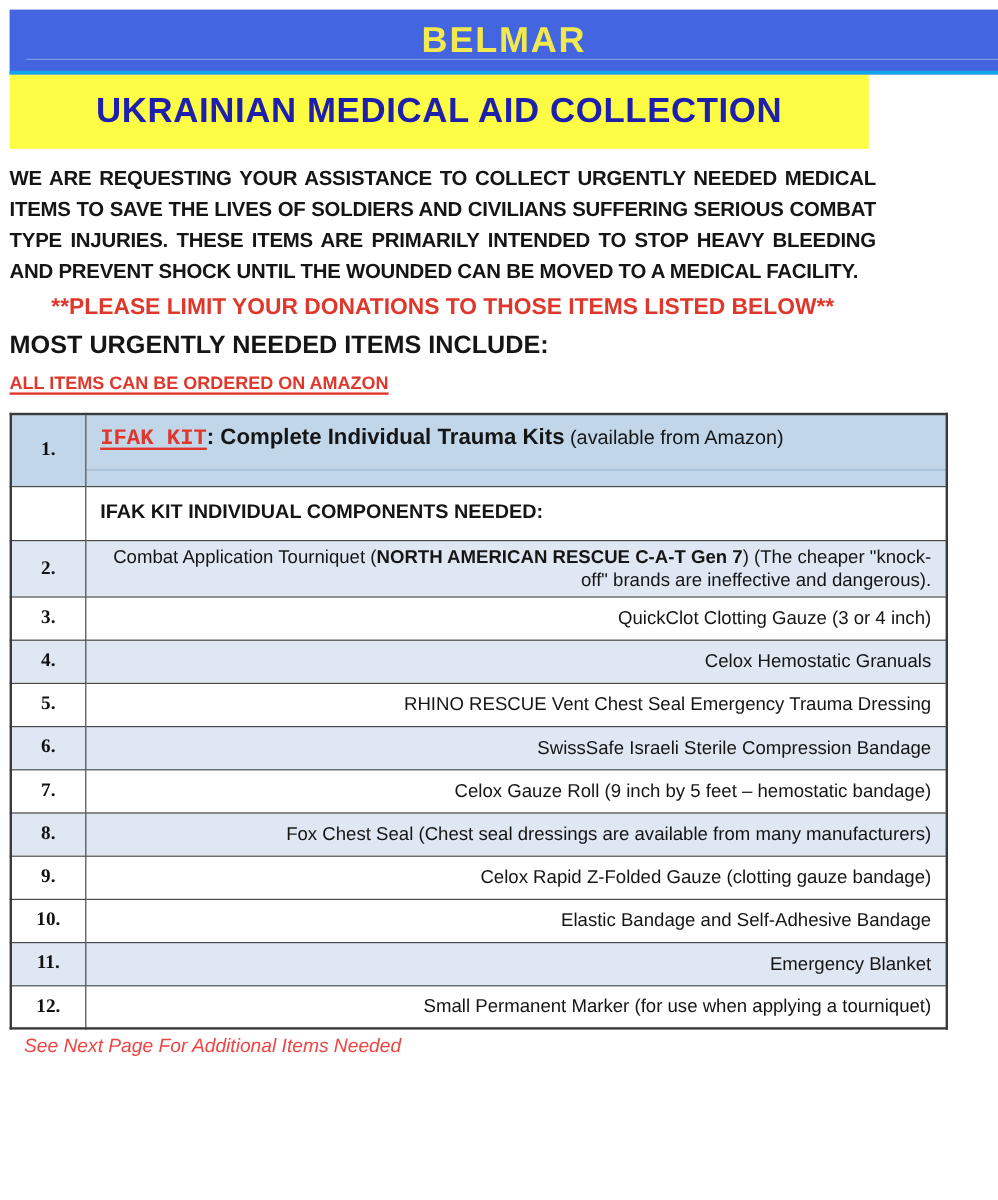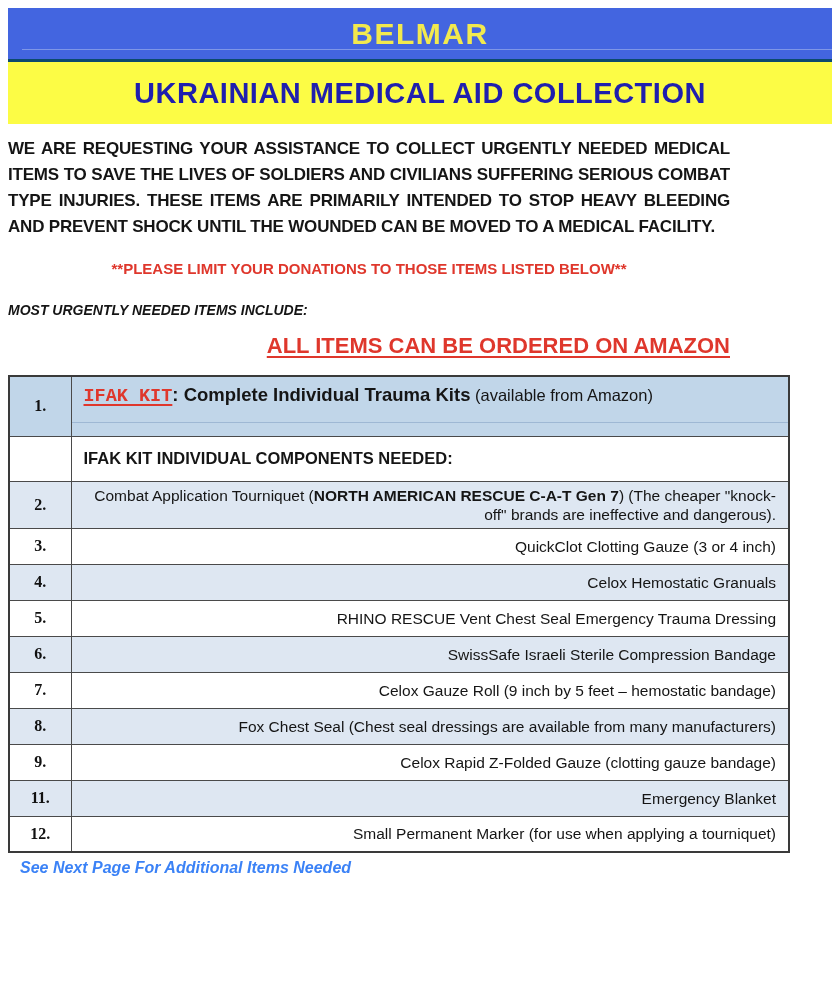--- a/index.html
+++ b/index.html
@@ -9,62 +9,62 @@
     color:#111;
     -webkit-font-smoothing:antialiased;
   }
   .page{padding:8px 0 0 8px;}
 
   
   .banner-blue{
     width:824px;height:54px;background:#4365E0;
     display:flex;align-items:center;justify-content:center;
     position:relative;
-    border-bottom:3px solid #0c4a6e;
+    border-bottom:3px solid #0ea5e9;
     box-sizing:border-box;
   }
   .banner-blue .org{
     color:#F2E94E;font-size:30px;font-weight:bold;letter-spacing:1.5px;
   }
   .banner-blue::after{
     content:"";position:absolute;left:14px;right:0;bottom:9px;
     border-top:1px solid rgba(200,210,240,.45);
   }
   .banner-yellow{
-    width:824px;height:62px;background:#FCFC45;
+    width:716px;height:62px;background:#FCFC45;
     display:flex;align-items:center;justify-content:center;
   }
   .banner-yellow .title{
     color:#1F1FAE;font-size:29px;font-weight:bold;letter-spacing:.5px;
   }
 
   
   .content{width:722px;}
   .intro{
     margin:12px 0 0;font-weight:bold;font-size:17px;line-height:26px;
     text-align:justify;letter-spacing:-0.2px;color:#151515;
   }
   .notice{
-    margin:16px 0 0;text-align:center;color:#DF372C;font-weight:bold;
-    font-size:15px;line-height:26px;
+    margin:4px 0 0;text-align:center;color:#DF372C;font-weight:bold;
+    font-size:19px;line-height:26px;
   }
   .urgent{
-    margin:15px 0 0;font-weight:bold;font-size:14px;line-height:26px;color:#151515;font-style:italic;
+    margin:5px 0 0;font-weight:bold;font-size:21px;line-height:26px;color:#151515;
   }
   .supplies{
     margin:10px 0 0;font-size:16.5px;line-height:25px;text-align:justify;color:#1a1a1a;
   }
   .red-link{
     color:#DF372C;font-weight:bold;text-decoration:underline;
     text-decoration-thickness:2px;text-underline-offset:3px;cursor:pointer;
   }
   .red-colon{color:#DF372C;font-weight:bold;}
   .b{font-weight:bold;}
   .amazon{
-    margin:10px 0 0;text-align:right;font-size:22px;
+    margin:10px 0 0;text-align:left;font-size:15px;
   }
 
   
   table.items{
     width:782px;margin-top:16px;border-collapse:collapse;
     border:2px solid #3a3a3a;table-layout:fixed;
   }
   table.items td{
     border:1px solid #4a4a4a;vertical-align:middle;box-sizing:border-box;
   }
@@ -84,21 +84,21 @@
   .row1-bold{font-size:18.5px;font-weight:bold;}
   .row1-normal{font-size:16.5px;}
   tr.comp{height:45px;background:#ffffff;}
   tr.comp td.cell{font-weight:bold;font-size:16.5px;}
   tr.item{height:36px;background:#ffffff;}
   tr.item.first{height:38px;}
   tr.item td.cell{font-size:15.5px;text-align:right;}
   tr.shade{background:#DEE7F2;}
 
   .footer{
-    margin:6px 0 0 12px;font-style:italic;font-size:16px;color:#3b82f6;font-weight:bold;
+    margin:6px 0 0 12px;font-style:italic;font-size:16px;color:#ef4444;
   }
 </style>
 </head>
 <body>
 
 <div class="page">
 
   <div class="banner-blue">
     <span class="org">BELMAR</span>
   </div>
@@ -162,20 +162,24 @@
   <tr class="item shade">
     <td class="num">8.</td>
     <td class="cell"><span>Fox Chest Seal (Chest seal dressings are available from many manufacturers)</span><span class="b"></span><span></span></td>
   </tr>
 
   <tr class="item">
     <td class="num">9.</td>
     <td class="cell"><span>Celox Rapid Z-Folded Gauze (clotting gauze bandage)</span><span class="b"></span><span></span></td>
   </tr>
 
+  <tr class="item">
+    <td class="num">10.</td>
+    <td class="cell"><span>Elastic Bandage and Self-Adhesive Bandage</span><span class="b"></span><span></span></td>
+  </tr>
 
   <tr class="item shade">
     <td class="num">11.</td>
     <td class="cell"><span>Emergency Blanket</span><span class="b"></span><span></span></td>
   </tr>
 
   <tr class="item">
     <td class="num">12.</td>
     <td class="cell"><span>Small Permanent Marker (for use when applying a tourniquet)</span><span class="b"></span><span></span></td>
   </tr>

